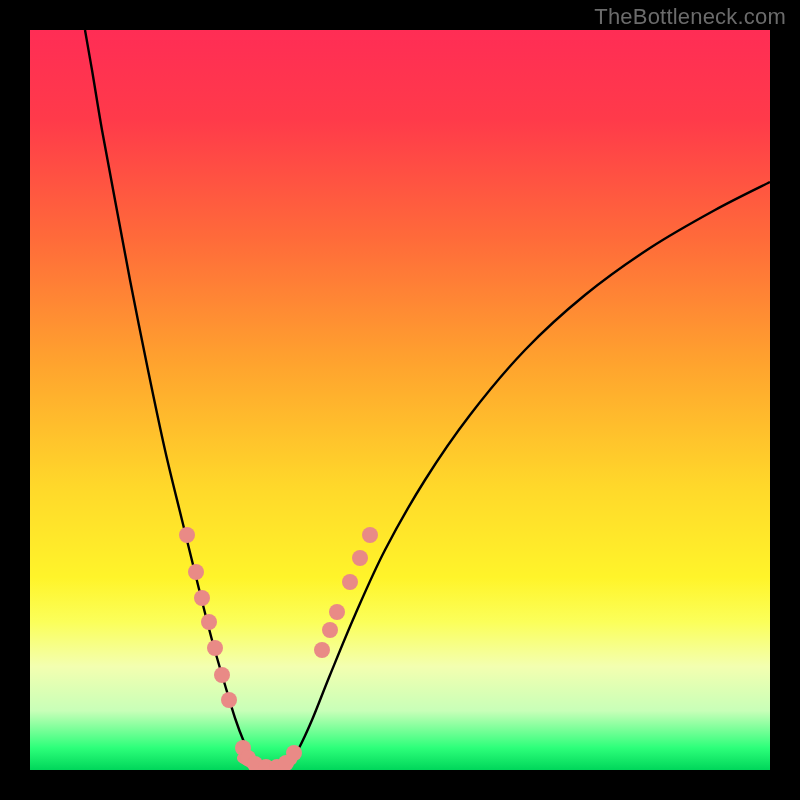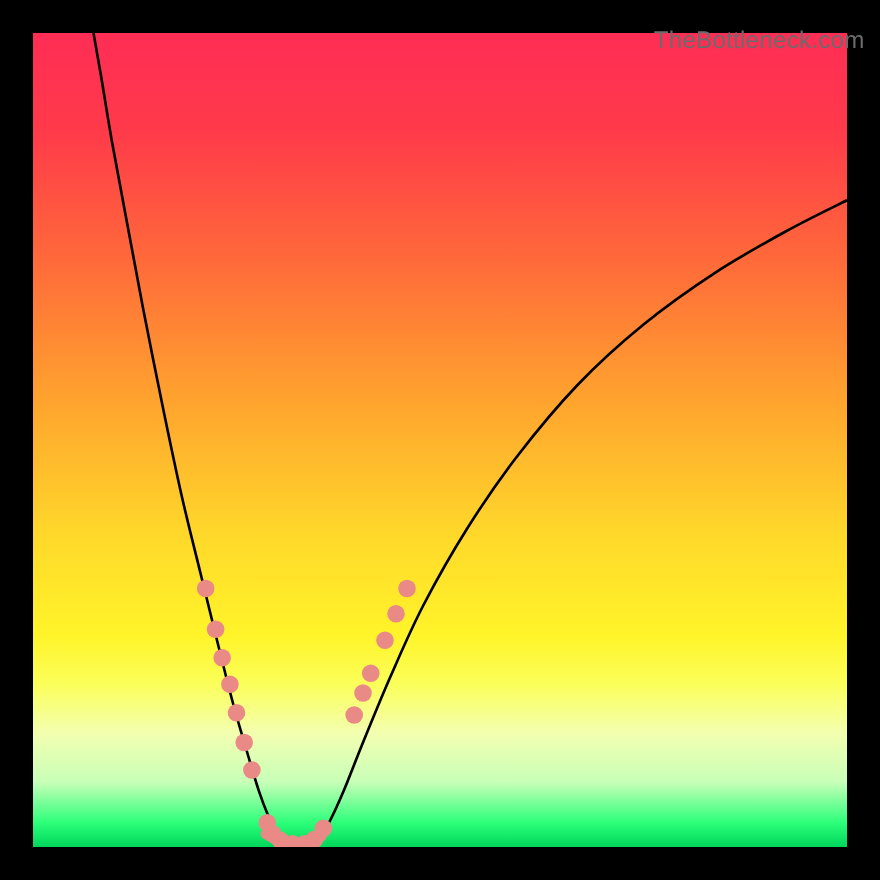--- a/index.html
+++ b/index.html
@@ -26,21 +26,20 @@
     height: 100%;
   }
   .watermark {
     position: absolute;
     top: 4px;
     right: 14px;
     color: #6b6b6b;
     font-size: 22px;
     font-weight: 400;
     letter-spacing: 0.2px;
-    margin-top: 20px;
   }
   svg.curves {
     position: absolute;
     left: 0; top: 0;
   }
 </style>
 </head>
 <body>
 
 <div class="frame">

